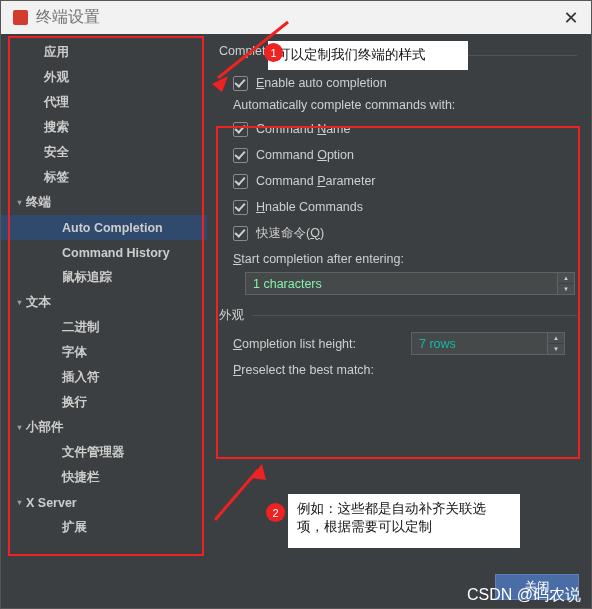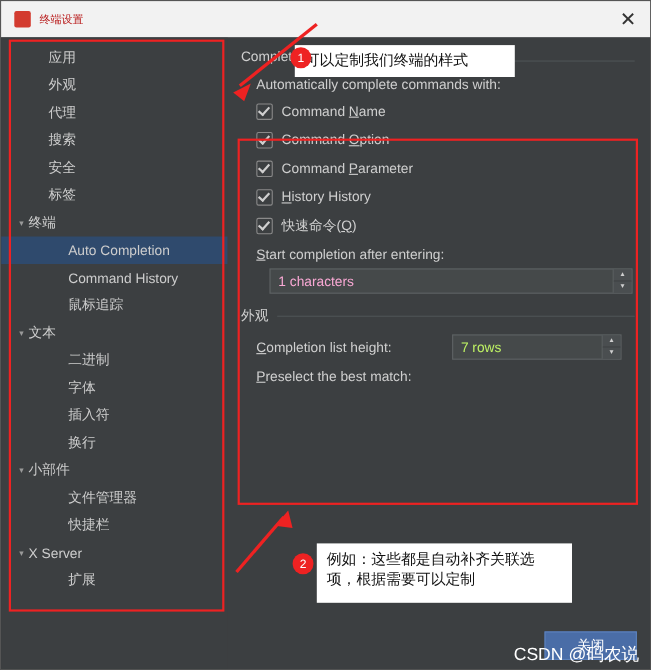--- a/index.html
+++ b/index.html
@@ -52,22 +52,22 @@
     flex: 0 0 33px;
   }
   #title-icon {
     width: 15px; height: 15px;
     background: #d33b2f;
     border-radius: 2px;
     margin: 0 8px 0 6px;
     flex: 0 0 15px;
   }
   #title-text {
-    font-size: 10px;
-    color: #b91c1c;
+    font-size: 16px;
+    color: #737373;
     flex: 1 1 auto;
   }
   #title-close {
     width: 28px; height: 28px;
     display: flex;
     align-items: center;
     justify-content: center;
     color: #333;
     font-size: 18px;
     line-height: 1;
@@ -90,20 +90,21 @@
     color: #bbbbbb;
     flex: 0 0 206px;
     overflow: hidden;
   }
   .tree-row {
     height: 25px;
     display: flex;
     align-items: center;
     cursor: pointer;
     white-space: nowrap;
+    font-weight: bold;
   }
   .tree-row.selected {
     background: #4b6eaf22;
     background: #2f4a6d;
   }
   .tw {
     width: 13px;
     display: inline-block;
     text-align: center;
     font-size: 8px;
@@ -182,21 +183,21 @@
     height: 23px;
     background: #45494a;
     border: 1px solid #5e6364;
     display: flex;
     align-items: center;
     box-sizing: border-box;
   }
   .spinner .val {
     flex: 1 1 auto;
     padding-left: 7px;
-    color: #f9a8d4;
+    color: #86efac;
     font-size: 12.5px;
   }
   .spin-btns {
     width: 16px;
     height: 21px;
     display: flex;
     flex-direction: column;
     border-left: 1px solid #5e6364;
     flex: 0 0 16px;
   }
@@ -229,21 +230,21 @@
     background: #45494a;
     border: 1px solid #5e6364;
     display: flex;
     align-items: center;
     box-sizing: border-box;
     cursor: pointer;
   }
   .combo .val {
     flex: 1 1 auto;
     padding-left: 7px;
-    color: #bef264;
+    color: #14b8a6;
     font-size: 12.5px;
   }
   .combo .arrow {
     width: 17px;
     text-align: center;
     color: #cfcfcf;
     font-size: 7px;
     flex: 0 0 17px;
   }
   
@@ -442,39 +443,43 @@
         </div>
       </div>
 
     <div id="content">
 
       <div class="section-line">
         <span class="section-title">Completion</span>
         <span class="rule"></span>
       </div>
 
+      <div class="chk-row">
+        <span class="chk checked"></span>
+        <span class="chk-label"><span class="mn">E</span><span>nable auto completion</span></span>
+      </div>
 
       <div class="plain-text">Automatically complete commands with:</div>
 
       <div id="options-list">
           <div class="chk-row">
             <span class="chk checked"></span>
             <span class="chk-label"><span>Command </span><span class="mn">N</span><span>ame</span></span>
           </div>
           <div class="chk-row">
             <span class="chk checked"></span>
             <span class="chk-label"><span>Command </span><span class="mn">O</span><span>ption</span></span>
           </div>
           <div class="chk-row">
             <span class="chk checked"></span>
             <span class="chk-label"><span>Command </span><span class="mn">P</span><span>arameter</span></span>
           </div>
           <div class="chk-row">
             <span class="chk checked"></span>
-            <span class="chk-label"><span></span><span class="mn">H</span><span>istory History</span></span>
+            <span class="chk-label"><span></span><span class="mn">H</span><span>nable Commands</span></span>
           </div>
           <div class="chk-row">
             <span class="chk checked"></span>
             <span class="chk-label"><span>快速命令(</span><span class="mn">Q</span><span>)</span></span>
           </div>
         </div>
 
       <div class="plain-text" style="margin-top:6px;"><span class="mn">S</span><span>tart completion after entering:</span></div>
 
       <div class="spinner-wrap">

